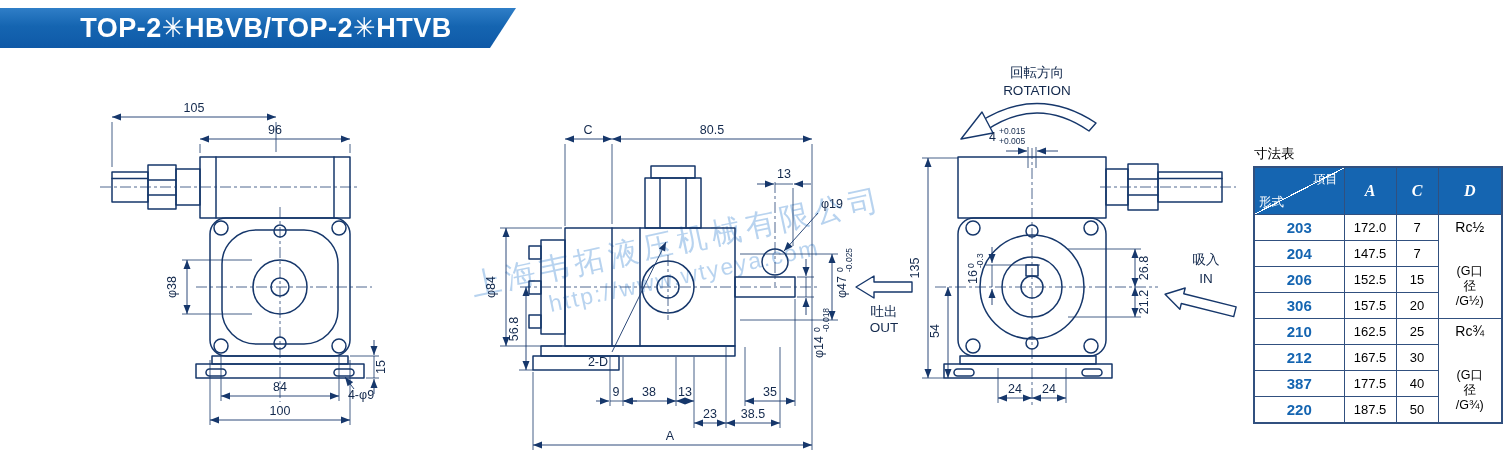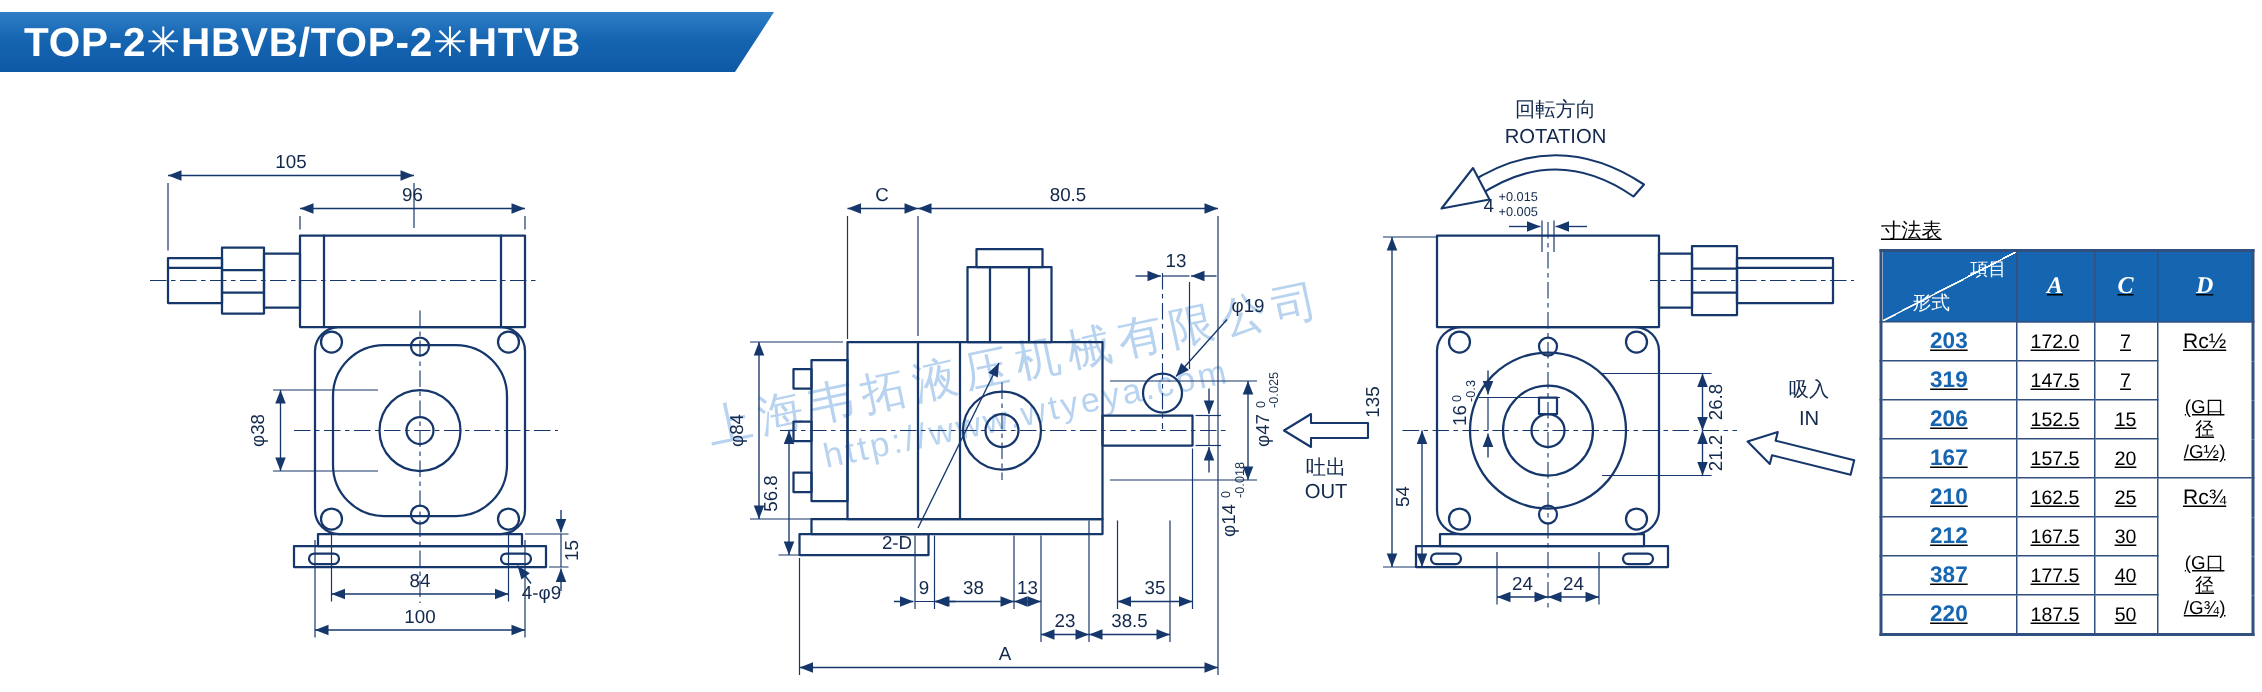--- a/index.html
+++ b/index.html
@@ -3,52 +3,52 @@
 <meta charset="utf-8">
 <style>
   html,body{margin:0;padding:0;background:#fff;}
   .page{position:relative;width:1508px;height:461px;background:#fff;overflow:hidden;
         font-family:"Liberation Sans","DejaVu Sans",sans-serif;}
   
   .banner{position:absolute;left:0;top:8px;width:516px;height:40px;
           background:linear-gradient(180deg,#2f7ec7 0%,#1565b1 45%,#0f59a7 100%);
           clip-path:polygon(0 0,100% 0,calc(100% - 26px) 100%,0 100%);
           color:#fff;font-weight:bold;font-size:27px;line-height:40px;
-          padding-left:16px;box-sizing:border-box;letter-spacing:.5px;}
+          padding-left:16px;box-sizing:border-box;letter-spacing:.5px;text-align:center;}
   
   .watermark{position:absolute;left:440px;top:222px;width:480px;text-align:center;
              transform:rotate(-12deg);color:rgba(125,175,225,.55);pointer-events:none;}
   .wm1{font-size:30px;letter-spacing:5px;}
   .wm2{font-size:23px;letter-spacing:2px;}
   
   svg.drawing{position:absolute;left:0;top:0;}
   .o rect,.o circle,.o path,.o line{fill:none;stroke:#16376b;stroke-width:1.5;stroke-linejoin:round;stroke-linecap:round;}
   .cl line{stroke:#16376b;stroke-width:.75;stroke-dasharray:11 3 3 3;}
   .xt line{stroke:#16376b;stroke-width:.8;}
   .dm line{stroke:#16376b;stroke-width:.9;}
   .ld line{stroke:#16376b;stroke-width:.9;}
   .arw{fill:#fff;stroke:#16376b;stroke-width:1.4;stroke-linejoin:round;}
   svg text{font-family:"Liberation Sans","DejaVu Sans",sans-serif;fill:#13294d;}
   .dt{font-size:12.5px;text-anchor:middle;}
   .tn{font-size:8.5px;text-anchor:start;}
   .jp{font-size:13.5px;text-anchor:middle;}
   
-  .tablewrap{position:absolute;left:1253px;top:145px;width:250px;text-decoration:underline;}
+  .tablewrap{position:absolute;left:1253px;top:145px;width:250px;}
   .ttitle{font-size:13.5px;color:#000;margin:0 0 3px 1px;}
   table.dimtbl{border-collapse:collapse;table-layout:fixed;width:248px;
                border:2px solid #31507f;font-size:13px;color:#000;}
   table.dimtbl th,table.dimtbl td{border:1px solid #31507f;text-align:center;padding:0;}
   th.colh{background:#1565b1;color:#fff;height:46px;
           font-family:"Liberation Serif","DejaVu Serif",serif;
           font-style:italic;font-weight:bold;font-size:16px;}
   th.corner{position:relative;height:46px;
             background:linear-gradient(to bottom right,#1565b1 49.3%,#ffffff 49.3% 50.7%,#1565b1 50.7%);
             color:#fff;font-weight:normal;}
   .c-top{position:absolute;top:3px;right:6px;font-size:12px;margin-left:28px;}
-  .c-bot{position:absolute;bottom:3px;left:20px;font-size:12.5px;}
+  .c-bot{position:absolute;bottom:3px;left:4px;font-size:12.5px;}
   td{height:25px;}
   td.model{color:#1565b1;font-weight:bold;font-size:15px;}
   td.dcell{vertical-align:top;}
   .dwrap{height:98px;display:flex;flex-direction:column;justify-content:space-between;
          padding:4px 15px;box-sizing:border-box;font-size:12.5px;}
   .dsize{font-size:14px;}
   .dnotes div{line-height:15px;}
 </style>
 </head>
 <body>
@@ -371,31 +371,31 @@
             <div class="dwrap">
               <div class="dsize">Rc½</div>
               <div class="dnotes">
                 <div>(G口径</div>
                 <div>/G½)</div>
               </div>
             </div>
           </td>
         </tr>
         <tr>
-          <td class="model">319</td>
+          <td class="model">204</td>
           <td>147.5</td>
           <td>7</td>
         </tr>
         <tr>
           <td class="model">206</td>
           <td>152.5</td>
           <td>15</td>
         </tr>
         <tr>
-          <td class="model">167</td>
+          <td class="model">306</td>
           <td>157.5</td>
           <td>20</td>
         </tr>
         <tr>
           <td class="model">210</td>
           <td>162.5</td>
           <td>25</td>
           <td class="dcell" rowspan="4">
             <div class="dwrap">
               <div class="dsize">Rc¾</div>

